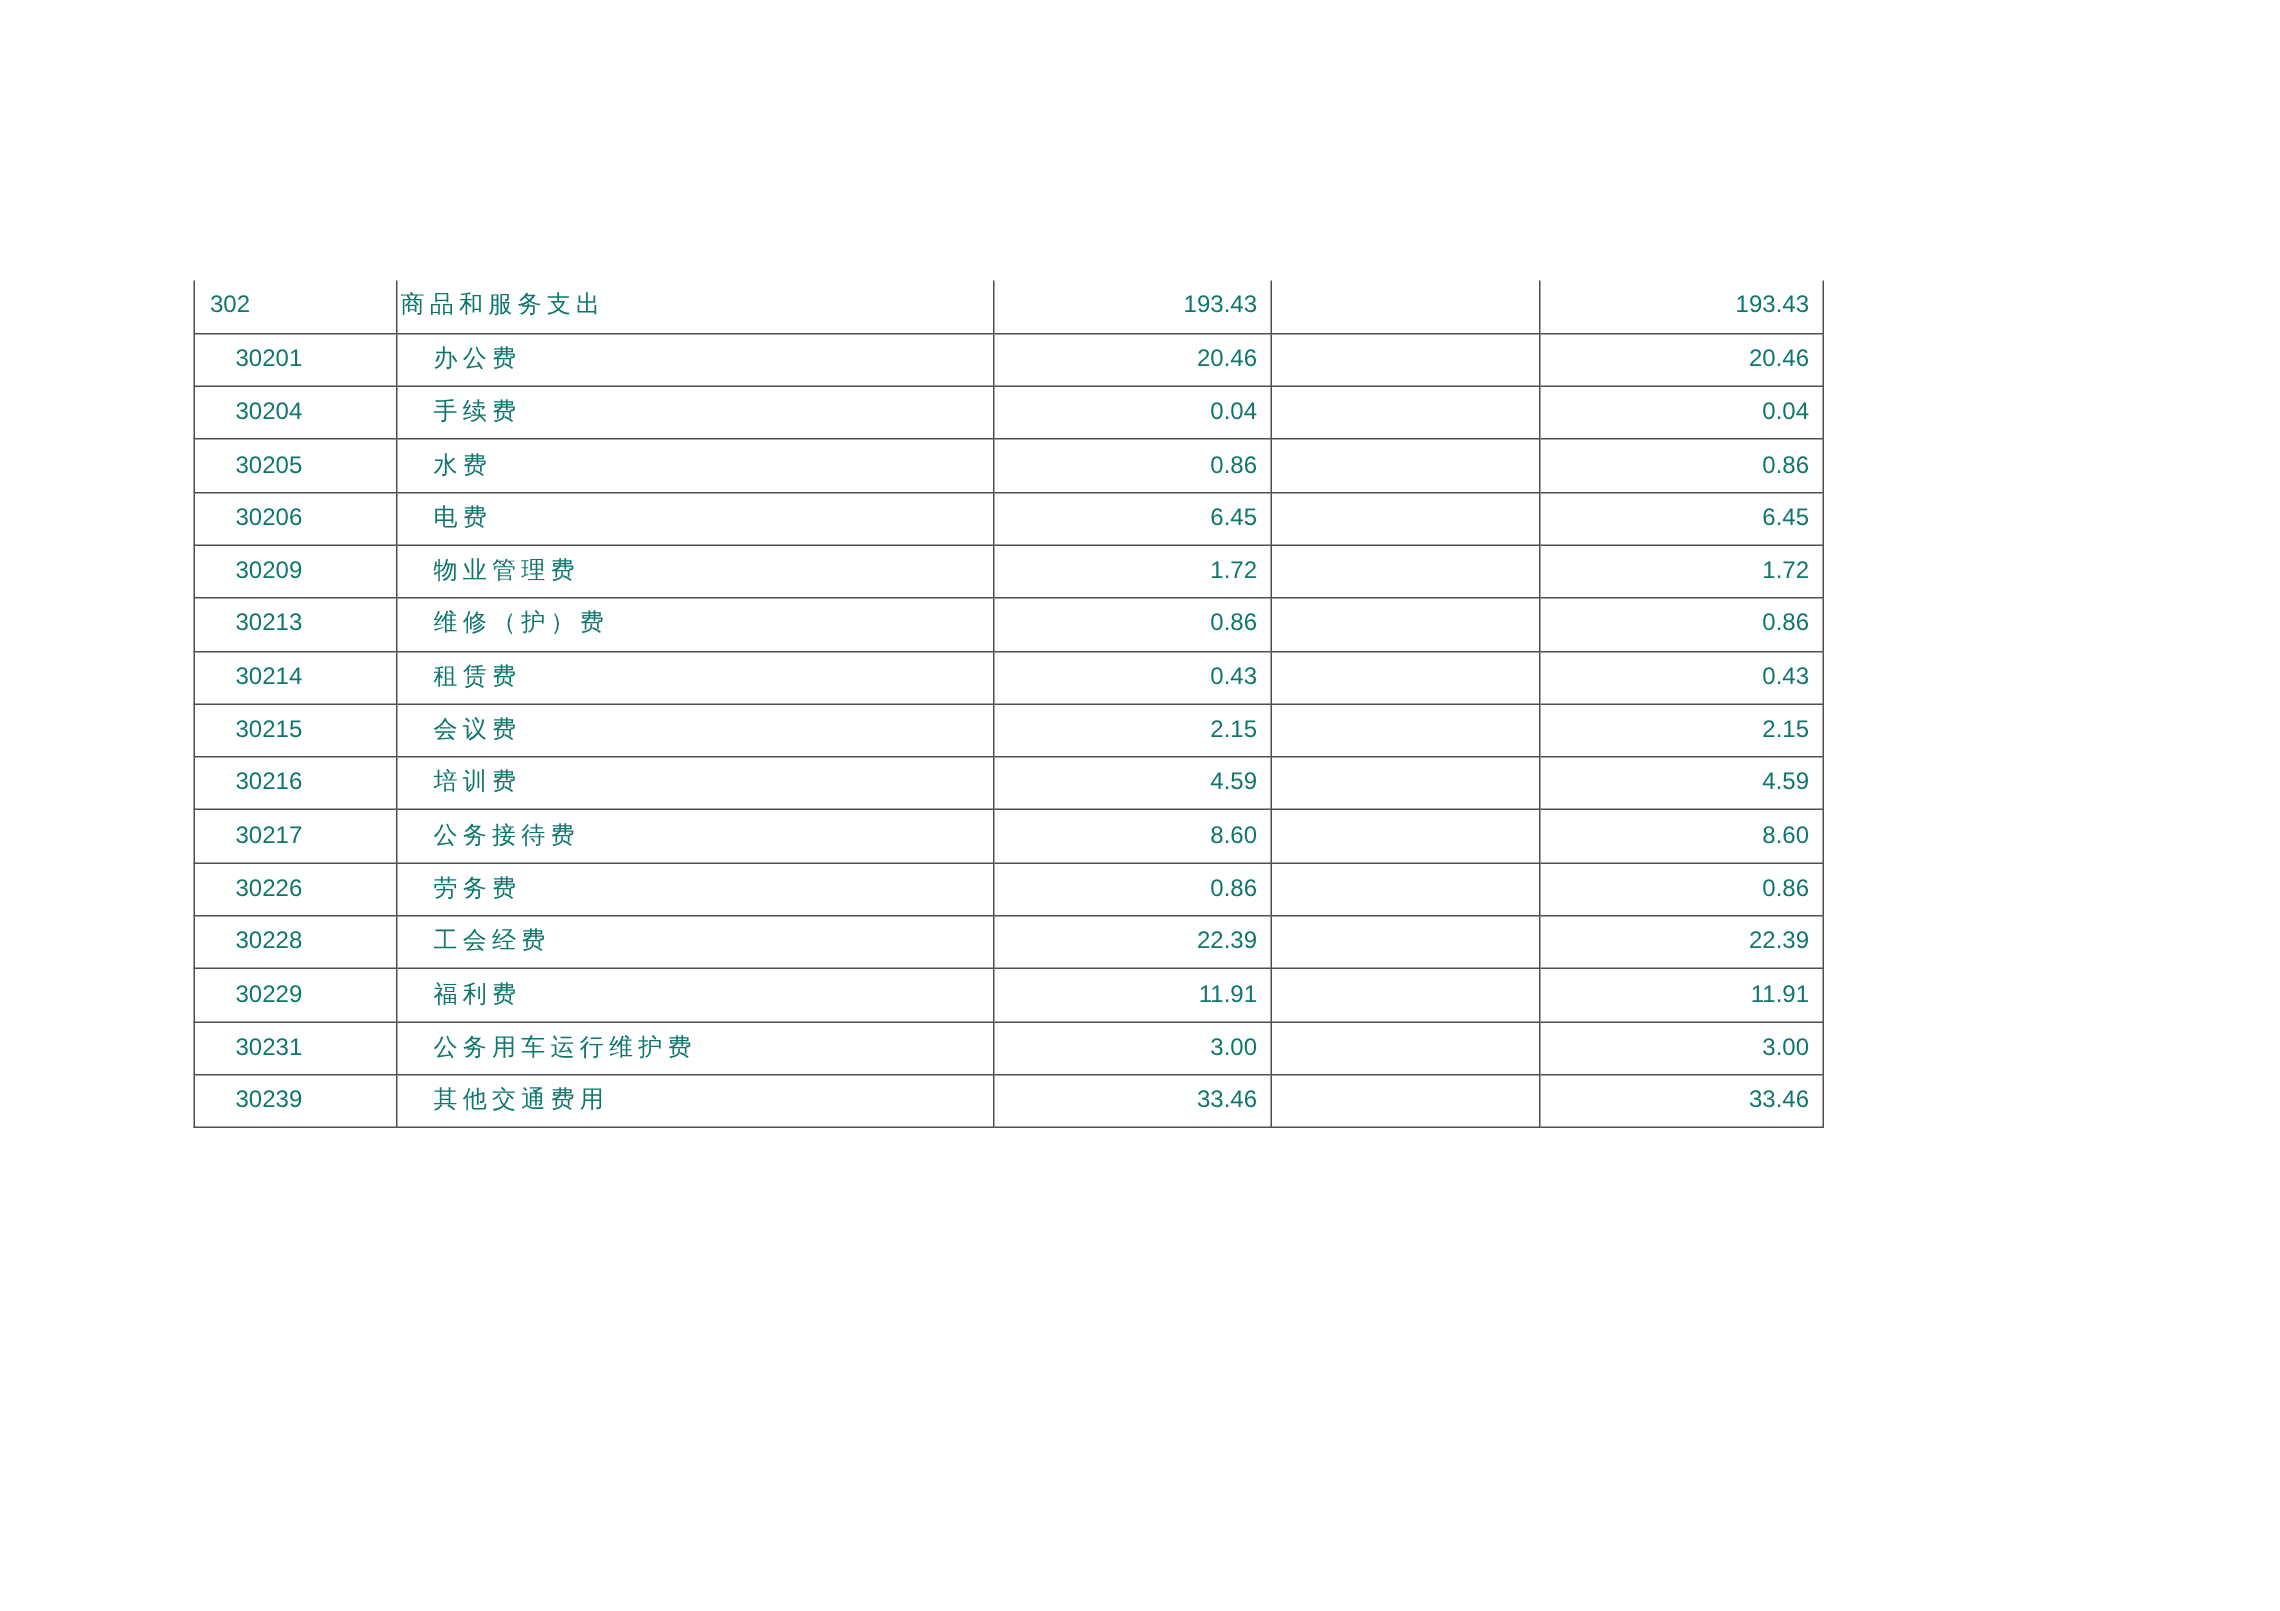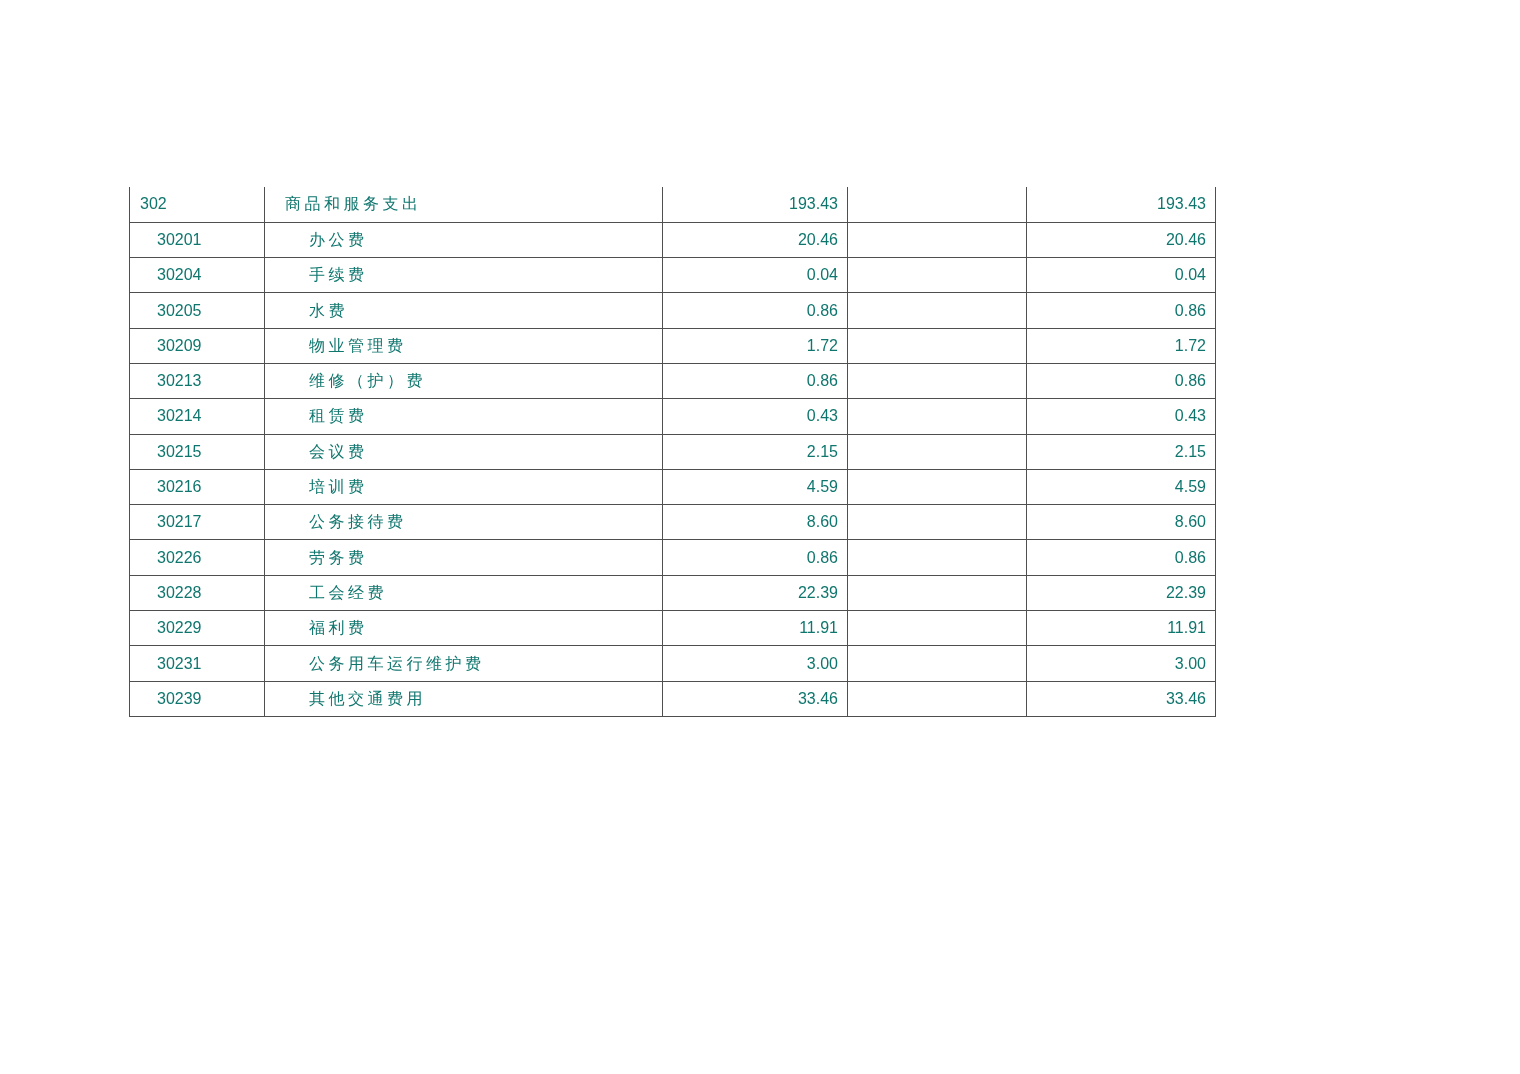--- a/index.html
+++ b/index.html
@@ -34,28 +34,28 @@
   
   table.budget tr:first-child td { border-top: none; }
 
   td.cell-code {
     padding-left: 10px;
     font-family: "Liberation Sans", "DejaVu Sans", sans-serif;
     font-size: 16px;
     text-align: left;
   }
   td.cell-name {
-    padding-left: 20px;
+    padding-left: 2px;
     text-align: left;
     font-family: "Liberation Serif", "DejaVu Serif", serif;
     letter-spacing: 3.5px;
     font-size: 15.5px;
   }
   tr.level-1 td.cell-code { padding-left: 27px; }
-  tr.level-1 td.cell-name { padding-left: 44px; }
+  tr.level-1 td.cell-name { padding-left: 24px; }
   td.cell-num {
     padding-right: 9px;
     text-align: right;
     font-family: "Liberation Sans", "DejaVu Sans", sans-serif;
     font-size: 16px;
   }
 </style>
 </head>
 <body>
 
@@ -89,20 +89,27 @@
           <td class="cell-num">0.04</td>
           <td class="cell-num"></td>
           <td class="cell-num">0.04</td>
         </tr>
         <tr class="level-1">
           <td class="cell-code">30205</td>
           <td class="cell-name">水费</td>
           <td class="cell-num">0.86</td>
           <td class="cell-num"></td>
           <td class="cell-num">0.86</td>
+        </tr>
+        <tr class="level-1">
+          <td class="cell-code">30206</td>
+          <td class="cell-name">电费</td>
+          <td class="cell-num">6.45</td>
+          <td class="cell-num"></td>
+          <td class="cell-num">6.45</td>
         </tr>
         <tr class="level-1">
           <td class="cell-code">30209</td>
           <td class="cell-name">物业管理费</td>
           <td class="cell-num">1.72</td>
           <td class="cell-num"></td>
           <td class="cell-num">1.72</td>
         </tr>
         <tr class="level-1">
           <td class="cell-code">30213</td>

